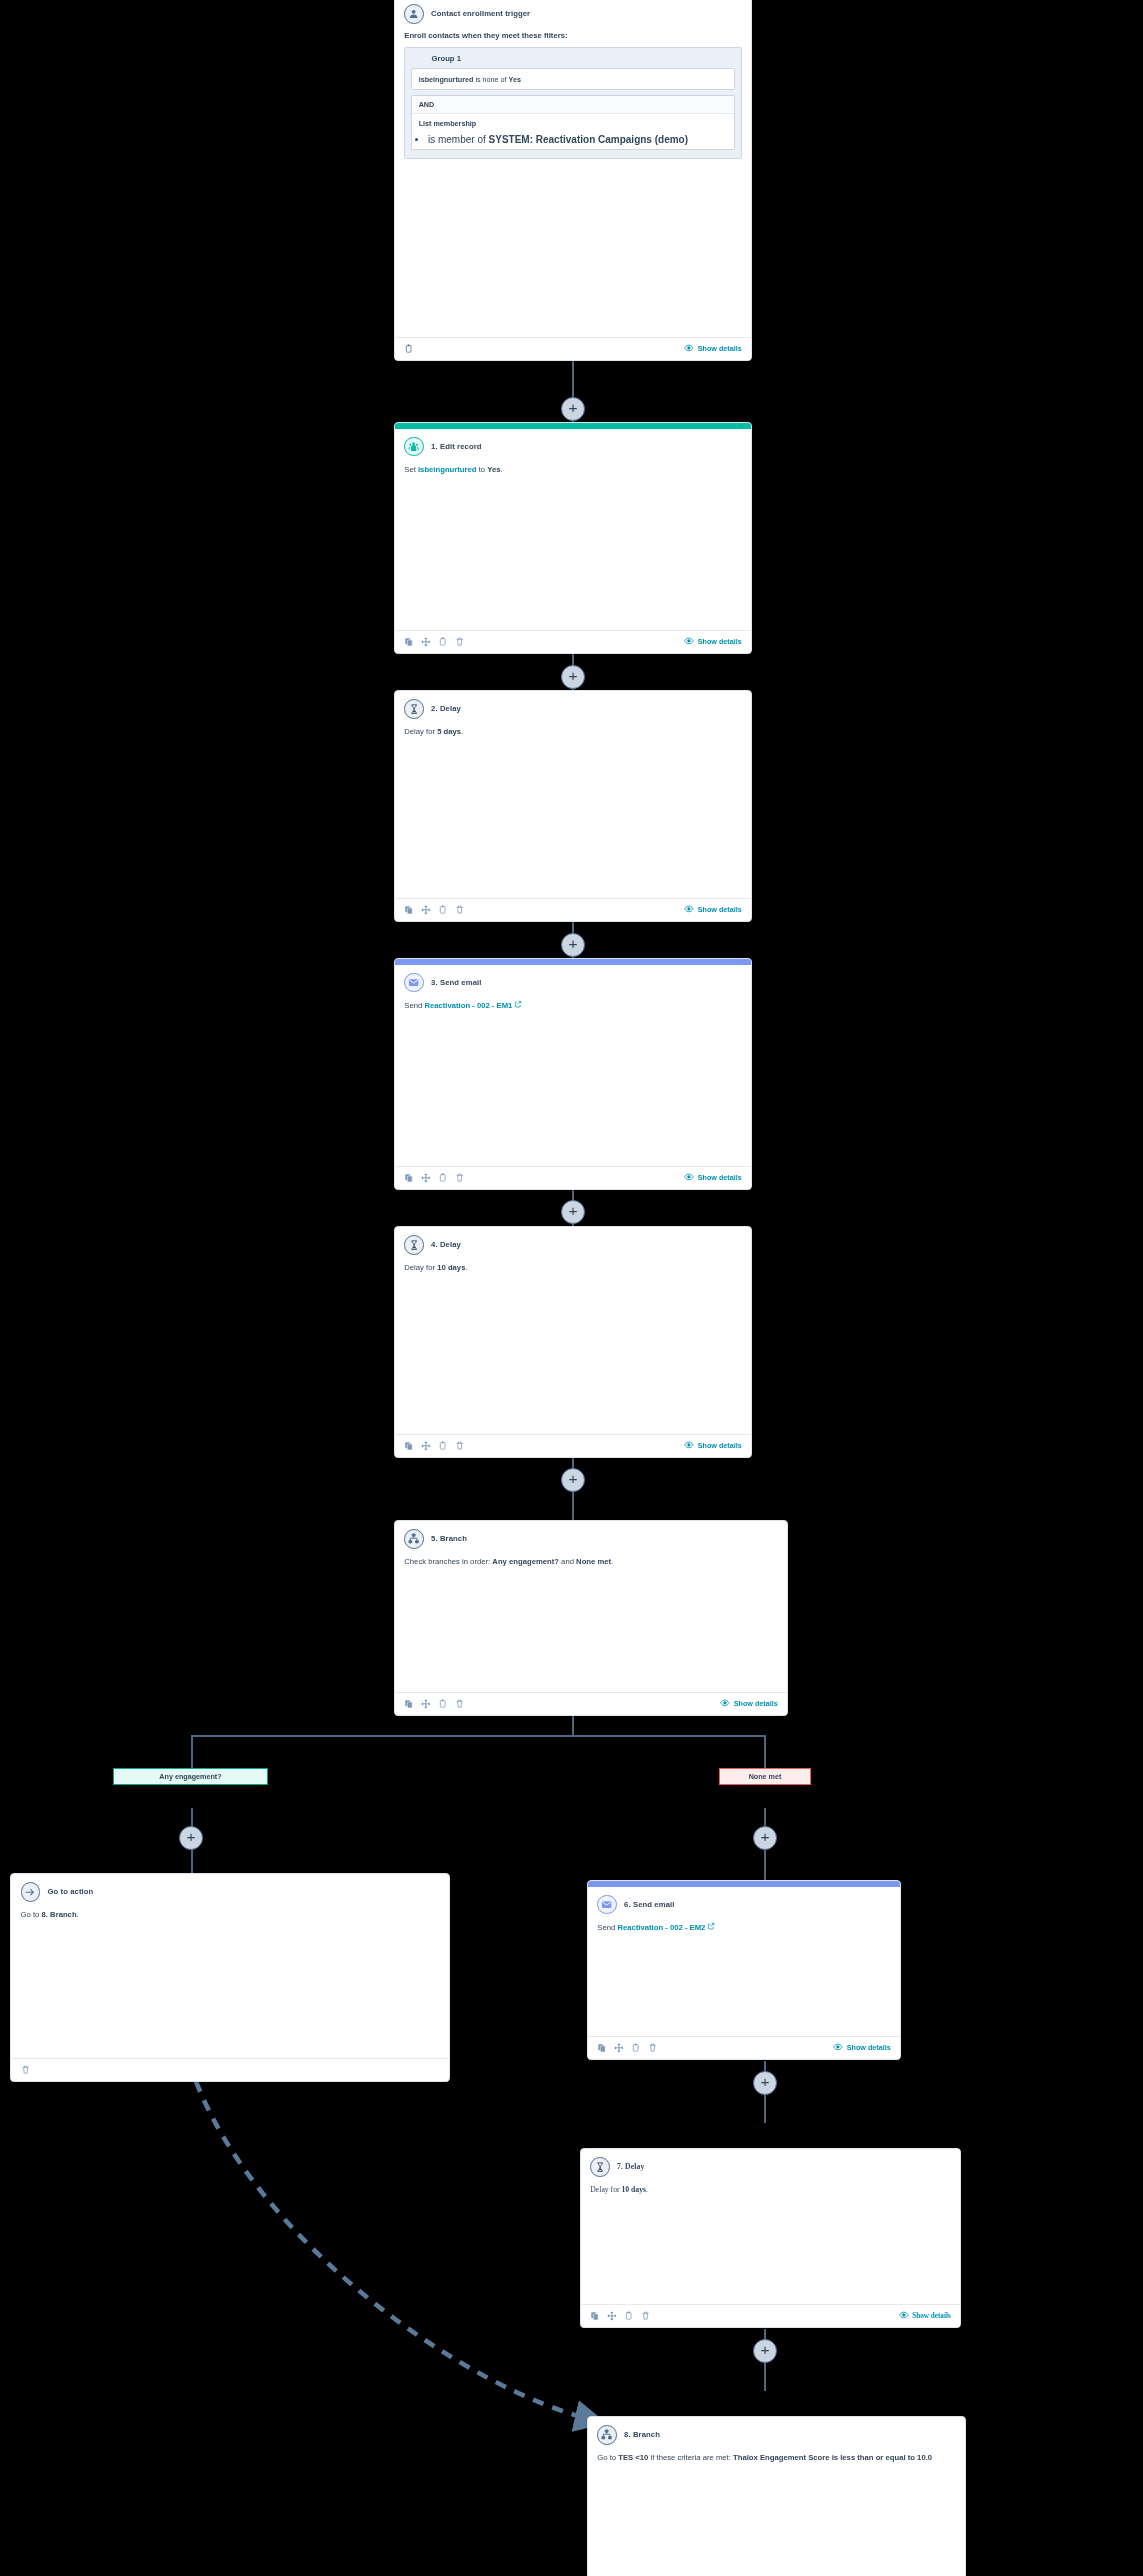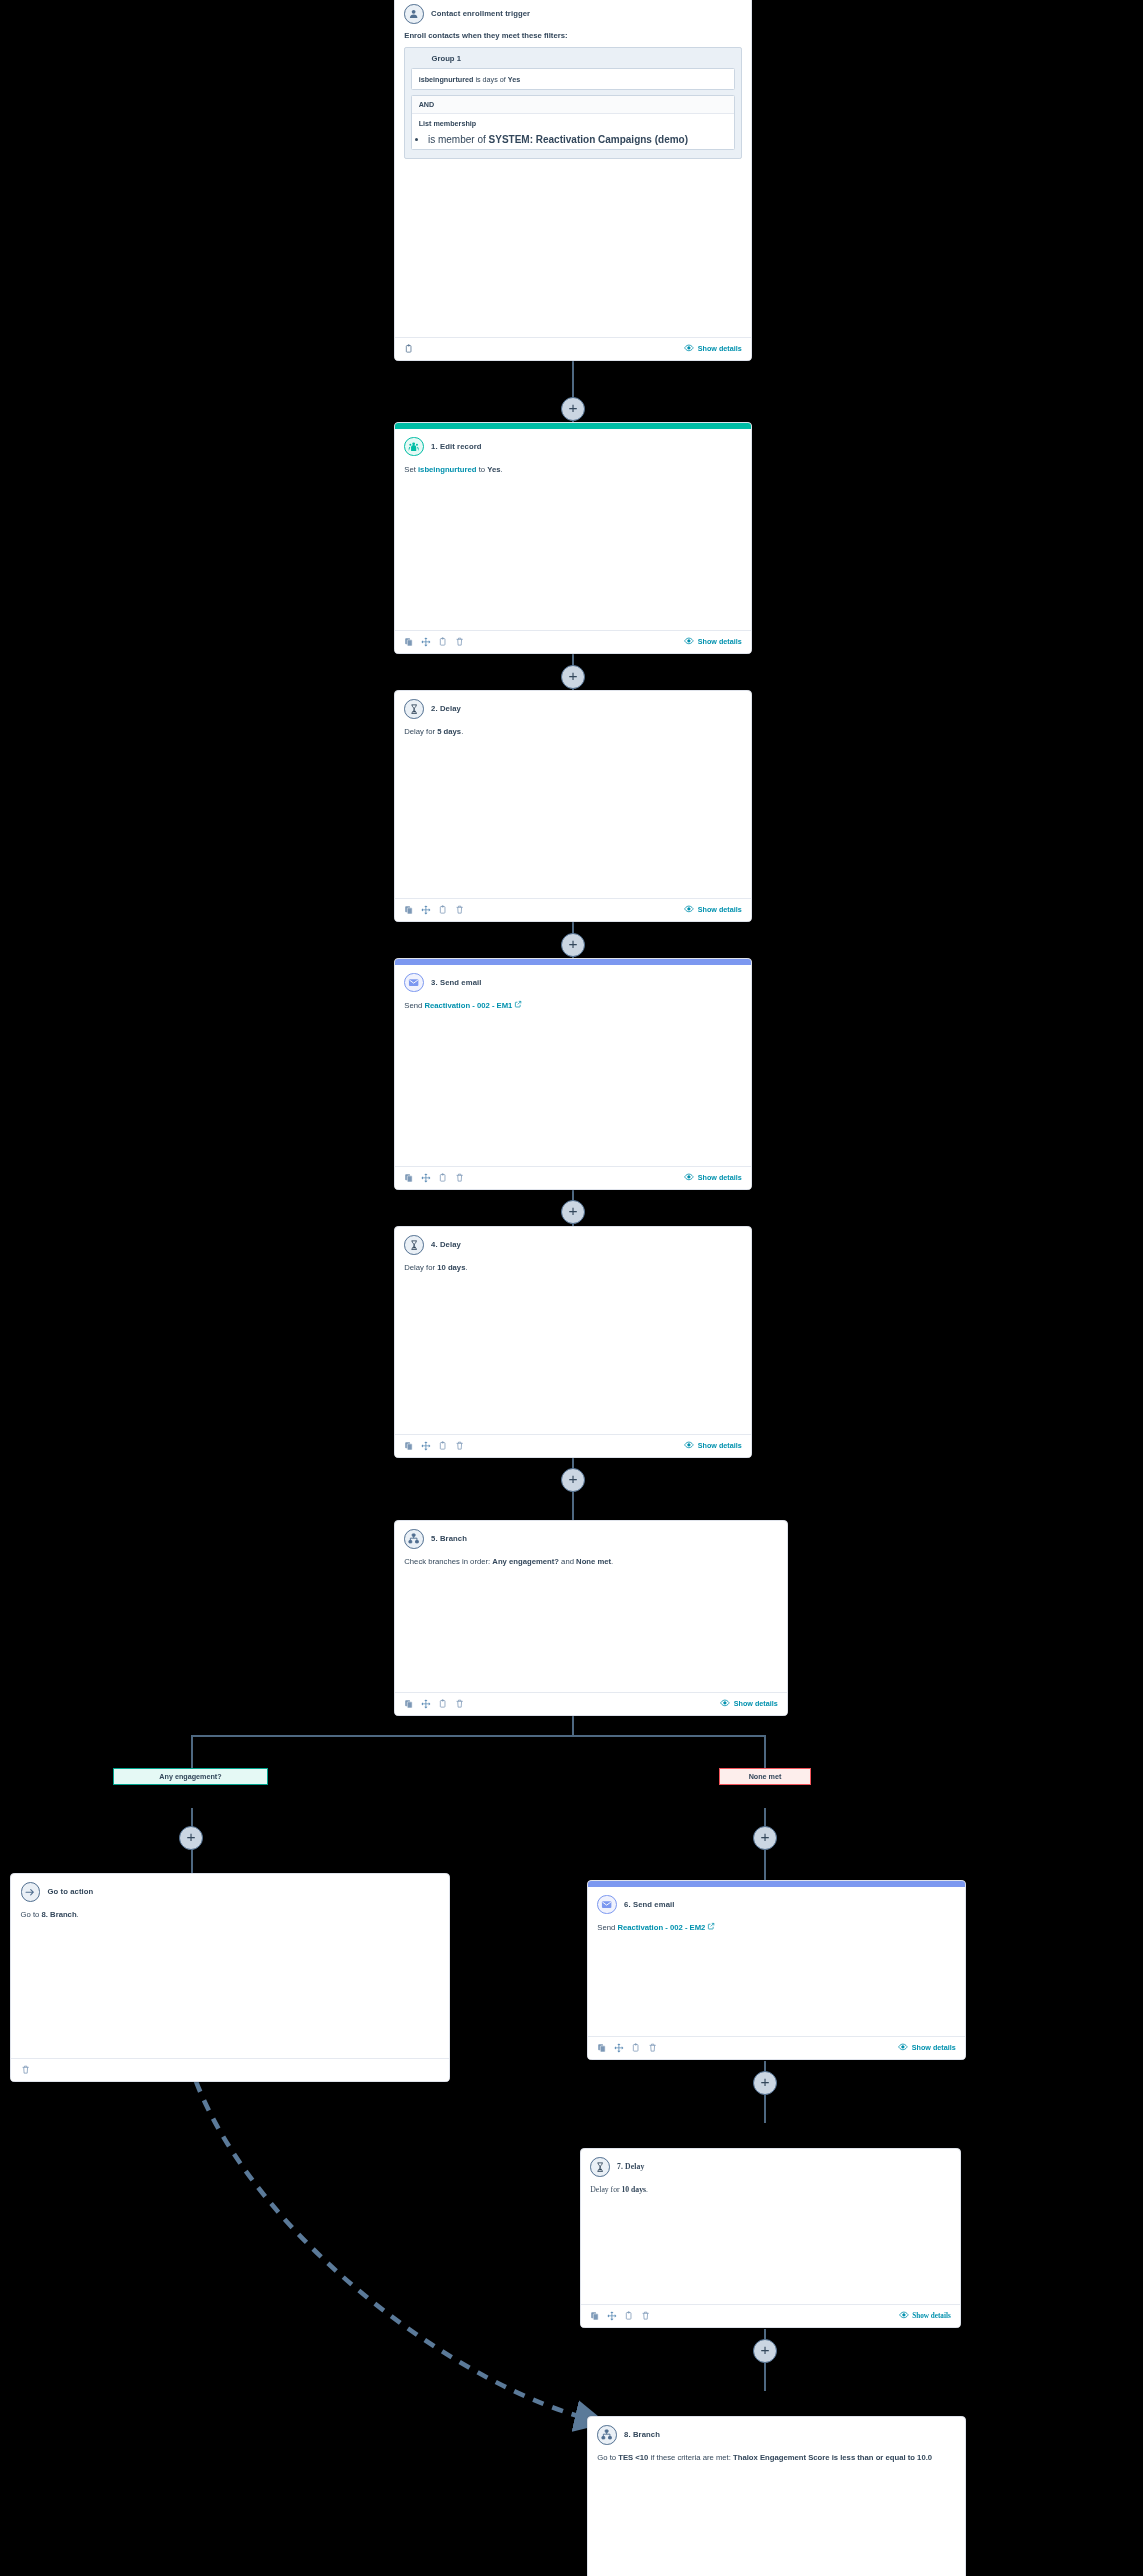--- a/index.html
+++ b/index.html
@@ -214,21 +214,21 @@
             <circle cx="12" cy="8" r="4"></circle>
             <path d="M4 21c0-4.4 3.6-7 8-7s8 2.6 8 7z"></path>
           </svg>
         </div>
         <div class="card-title">Contact enrollment trigger</div>
       </div>
       <div class="filter-intro">Enroll contacts when they meet these filters:</div>
       <div class="group-box">
         <div class="group-title">Group 1</div>
         <div class="crit">
-          <b>isbeingnurtured</b><span> is days of </span><b>Yes</b>
+          <b>isbeingnurtured</b><span> is none of </span><b>Yes</b>
         </div>
         <div class="and-box">
           <div class="and-head">AND</div>
           <div class="and-body">
             <div class="lbl">List membership</div>
             <ul>
               <li><span>is member of </span><b>SYSTEM: Reactivation Campaigns (demo)</b></li>
             </ul>
           </div>
         </div>
@@ -518,21 +518,21 @@
           <div class="footer-icons">
             <span class="ic">
               <svg width="9.3" height="9.3" viewBox="0 0 24 24" fill="none" stroke="#7c98b6" stroke-width="2">
                 <path d="M4 6h16M9 6V3h6v3M7 6l1 15h8l1-15"></path>
               </svg>
             </span>
           </div>
           <div></div>
         </div>
       </div>
-      <div class="card" style="left: 587px; top: 1880px; width: 379px; height: 180px;">
+      <div class="card" style="left: 587px; top: 1880px; width: 314px; height: 180px;">
         <div class="accent purple"></div>
         <div class="card-body">
           <div class="card-head">
             <div class="badge purple">
               <svg width="11.3" height="11.3" viewBox="0 0 24 24">
                 <rect x="2" y="5" width="20" height="14" rx="2" fill="#7c98f0"></rect>
                 <path d="M3 6.5l9 6.5 9-6.5" fill="none" stroke="#ffffff" stroke-width="2"></path>
               </svg>
             </div>
             <div class="card-title">6. Send email</div>

